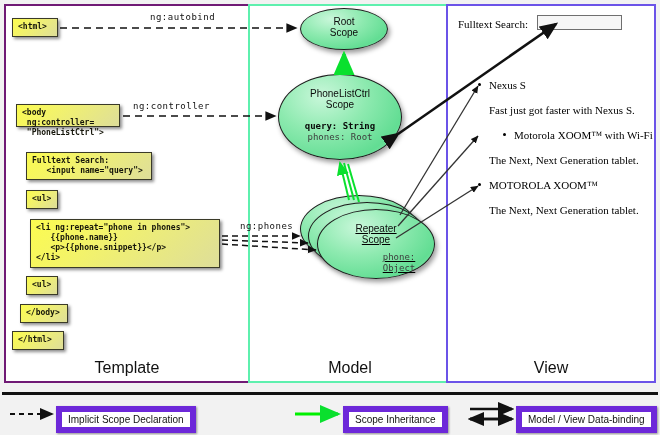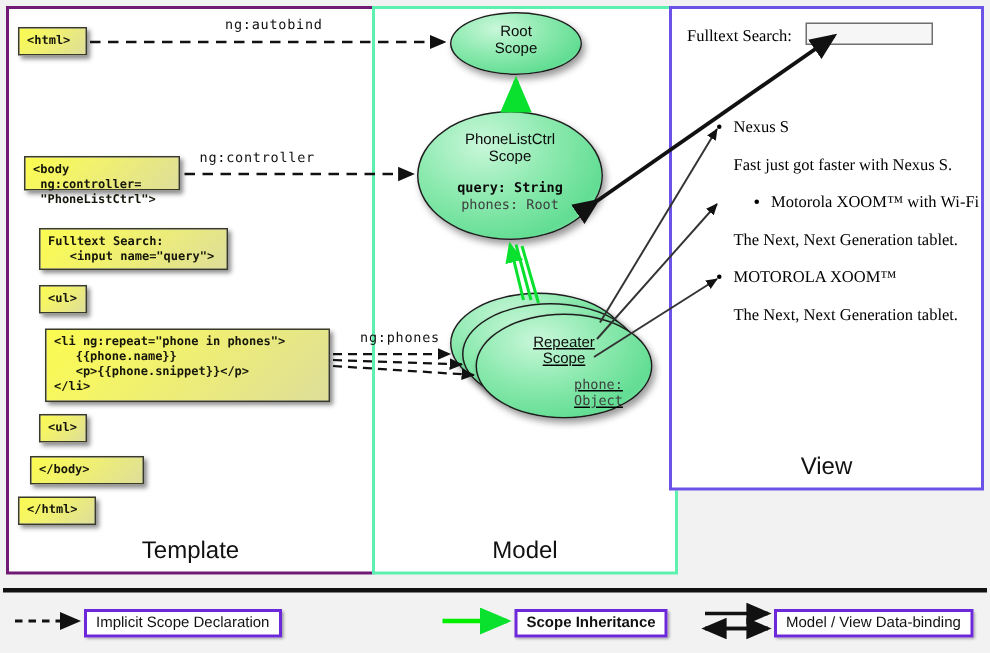--- a/index.html
+++ b/index.html
@@ -7,21 +7,21 @@
     font-family:"Liberation Sans", sans-serif;
     width:660px;height:435px;overflow:hidden;position:relative;
     background:#f2f2f2;
   }
   #root{position:absolute;left:0;top:0;width:660px;height:435px;background:#f2f2f2;}
 
   
   .col{position:absolute;background:#ffffff;box-sizing:border-box;}
   .col.template{left:4px;top:4px;width:246px;height:379px;border:2px solid #701a75;}
   .col.model{left:236px;top:4px;width:204px;height:379px;border:2px solid #5ef0ae;margin-left:12px;}
-  .col.view{left:446px;top:4px;width:210px;height:323px;border:2px solid #6b53e8;}
+  .col.view{left:446px;top:4px;width:210px;height:379px;border:2px solid #6b53e8;}
 
   .col-label{
     position:absolute;bottom:4px;left:0;width:100%;
     text-align:center;font-size:16px;color:#111;font-weight:400;
     font-family:"Liberation Sans",sans-serif;
   }
 
   
   .code-box{
     position:absolute;box-sizing:border-box;
@@ -64,21 +64,21 @@
     border:1px solid #6f6f6f;
   }
   .view-bullet{position:absolute;font-family:"Liberation Serif",serif;font-size:11px;color:#000;white-space:nowrap;}
   .view-bullet .dot{position:absolute;left:-11px;top:4px;width:3px;height:3px;border-radius:50%;background:#000;}
   .view-snippet{position:absolute;font-family:"Liberation Serif",serif;font-size:11px;color:#000;white-space:nowrap;}
 
   
   .legend-sep{position:absolute;left:2px;top:392px;width:656px;height:3px;background:#111;}
   .legend-box{
     position:absolute;box-sizing:border-box;background:#ffffff;
-    border:2px solid #6d28d9;box-shadow:1px 1px 2px rgba(0,0,0,0.4);
+    border:6px solid #6d28d9;box-shadow:1px 1px 2px rgba(0,0,0,0.4);
     font-family:"Liberation Sans",sans-serif;font-size:10px;color:#111;
     padding:2px 6px;white-space:nowrap;
   }
   svg.overlay{position:absolute;left:0;top:0;width:660px;height:435px;pointer-events:none;}
 </style>
 </head>
 <body>
 
 <div id="root">
 
@@ -97,21 +97,21 @@
 
   <div class="code-box" style="left:26px;top:190px;width:32px;height:19px;">&lt;ul&gt;</div>
 
   <div class="code-box" style="left:30px;top:219px;width:190px;height:49px;">&lt;li ng:repeat="phone in phones"&gt;
    {{phone.name}}
    &lt;p&gt;{{phone.snippet}}&lt;/p&gt;
 &lt;/li&gt;</div>
 
   <div class="code-box" style="left:26px;top:276px;width:32px;height:19px;">&lt;ul&gt;</div>
 
-  <div class="code-box" style="left:20px;top:304px;width:76px;height:19px;">&lt;/body&gt;</div>
+  <div class="code-box" style="left:20px;top:304px;width:48px;height:19px;">&lt;/body&gt;</div>
 
   <div class="code-box" style="left:12px;top:331px;width:52px;height:19px;">&lt;/html&gt;</div>
 
   <div class="col model">
     <div class="col-label">Model</div>
   </div>
 
   <div class="scope" style="left:300px;top:8px;width:88px;height:42px;padding-top:7px;">
     <div class="title">Root</div>
     <div class="title">Scope</div>
@@ -205,16 +205,16 @@
     <line x1="10" y1="414" x2="52" y2="414" stroke="#111" stroke-width="2" stroke-dasharray="5,4" marker-end="url(#ah-black)"></line>
 
     <line x1="295" y1="414" x2="338" y2="414" stroke="#00f000" stroke-width="3" marker-end="url(#ah-green)"></line>
 
     <line x1="470" y1="409" x2="512" y2="409" stroke="#111" stroke-width="2.4" marker-end="url(#ah-black)"></line>
     <line x1="512" y1="419" x2="470" y2="419" stroke="#111" stroke-width="2.4" marker-end="url(#ah-black)"></line>
     <line x1="470" y1="419" x2="512" y2="419" stroke="#111" stroke-width="2.4" marker-end="url(#ah-black)"></line>
   </svg>
 
   <div class="legend-box" style="left:56px;top:406px;">Implicit Scope Declaration</div>
-  <div class="legend-box" style="left:343px;top:406px;font-weight:bold;">Scope Inheritance</div>
+  <div class="legend-box" style="left:343px;top:406px;">Scope Inheritance</div>
   <div class="legend-box" style="left:516px;top:406px;">Model / View Data-binding</div>
 
 </div>
 
 </body></html>

